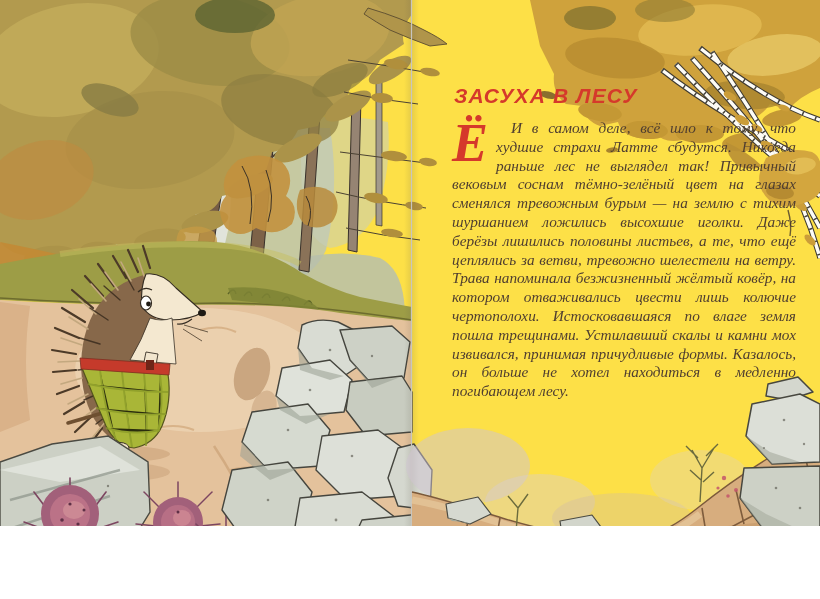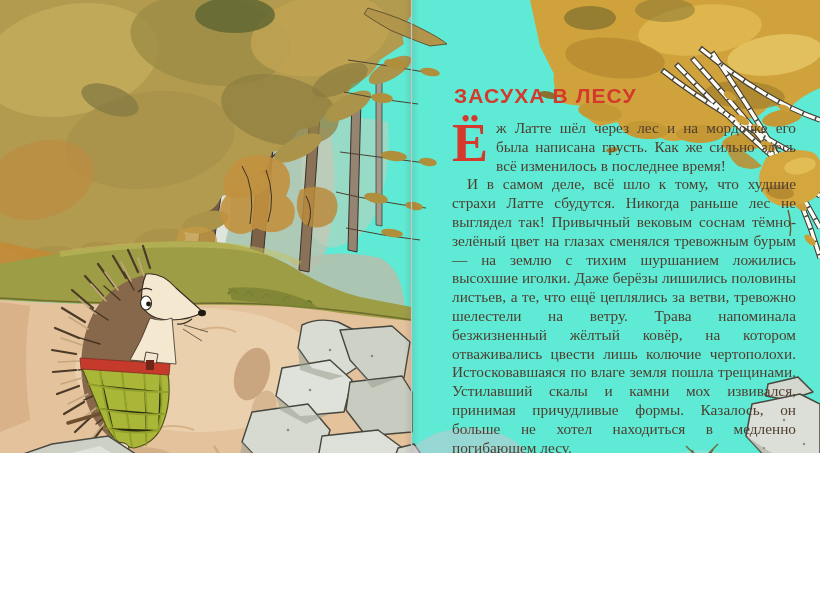--- a/index.html
+++ b/index.html
@@ -1,18 +1,18 @@
 <!DOCTYPE html>
 <html lang="ru" style="--title-red: #d5392b; --body-text: #4f3e30;"><head>
 <meta charset="utf-8">
 <style>
   html,body{margin:0;padding:0;background:#ffffff;}
   .spread{
-    position:relative;width:820px;height:453px;background:#5eead4;
-    overflow:hidden;font-family:"Liberation Serif",serif;
+    position:relative;width:820px;height:526px;background:#fde047;
+    overflow:hidden;font-family:"Liberation Serif",serif;font-style:italic;
   }
   .spread svg{position:absolute;left:0;top:0;width:820px;height:599px;}
   .chapter-title{
     position:absolute;left:454px;top:84px;
     font-family:"Liberation Sans",sans-serif;font-weight:bold;
     font-size:21px;letter-spacing:1.1px;color:var(--title-red,#d5392b);
     white-space:nowrap;
   }
   .textblock{
     position:absolute;left:452px;top:119px;width:344px;
@@ -476,17 +476,17 @@
         <circle cx="800" cy="508" r="1.3"></circle>
             <circle cx="764" cy="448" r="1.1"></circle>
       </g>
     </g>
   </g>
 </svg>
 
 <div class="chapter-title">ЗАСУХА В ЛЕСУ</div>
 
 <div class="textblock" lang="ru">
-  <p><span class="dropcap">Ё</span><span>ж Латте шёл через лес и на мордочке его была написана грусть. Как же сильно здесь всё изменилось в последнее время!</span></p>
+  <p><span class="dropcap">Ё</span></p>
   <p class="indent">И в самом деле, всё шло к тому, что худшие страхи Латте сбудутся. Никогда раньше лес не выглядел так! Привычный вековым соснам тёмно-зелёный цвет на глазах сменялся тревожным бурым — на землю с тихим шуршанием ложились высохшие иголки. Даже берёзы лишились половины листьев, а те, что ещё цеплялись за ветви, тревожно шелестели на ветру. Трава напоминала безжизненный жёлтый ковёр, на котором отваживались цвести лишь колючие чертополохи. Истосковавшаяся по влаге земля пошла трещинами. Устилавший скалы и камни мох извивался, принимая причудливые формы. Казалось, он больше не хотел находиться в медленно погибающем лесу.</p>
 </div>
 
 </div>
 
 </body></html>

